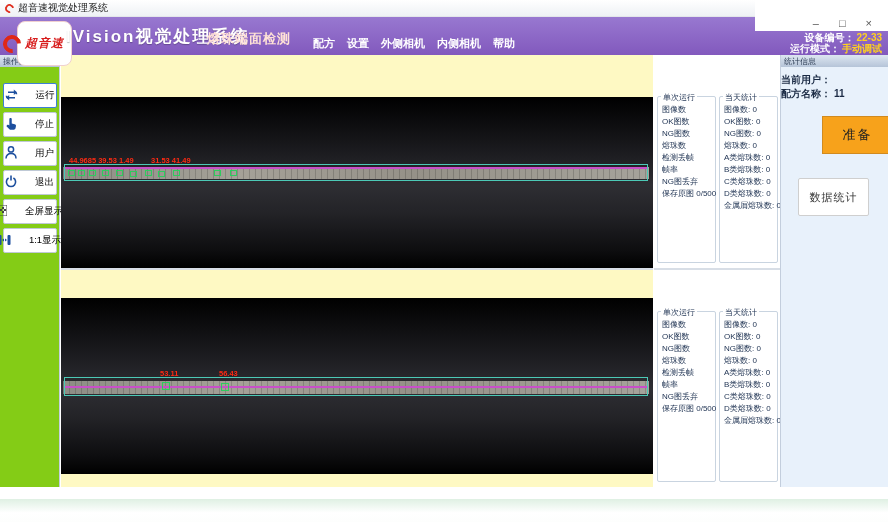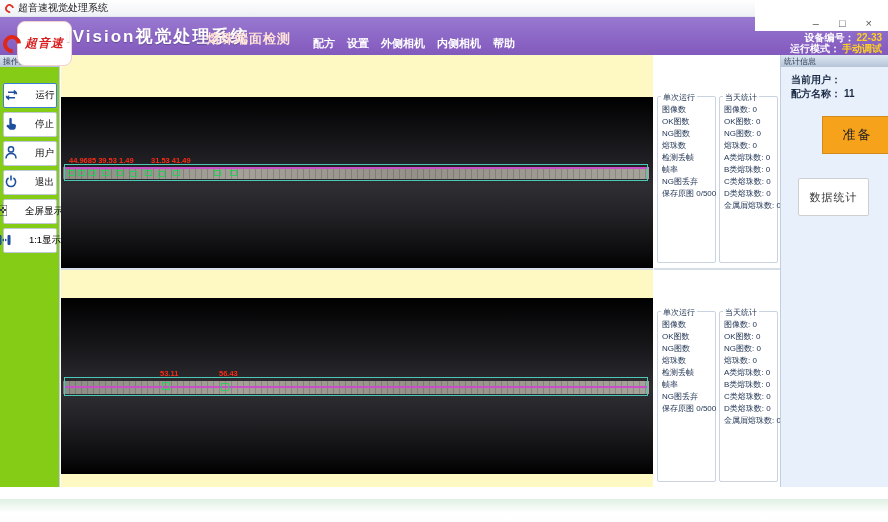--- a/index.html
+++ b/index.html
@@ -90,21 +90,21 @@
   .group.g1 { left:3px;  width:59px; }
   .group.g2 { left:65px; width:59px; }
   .group-title { position:absolute; top:-5px; left:3px; background:#fff; padding:0 2px;
     font-size:8px; color:#1c3050; white-space:nowrap; }
   .grows { padding:7px 0 0 4px; }
   .grow { font-size:8px; color:#1c3050; line-height:12px; white-space:nowrap; }
 
   
   .right-panel { position:absolute; left:780px; top:55px; width:108px; height:432px;
     background:#e8f1fb; border-left:1px solid #c3cedd; }
-  .rp-rows { padding:6px 0 0 10px; font-size:10px; font-weight:bold; color:#1a2a44; line-height:14px; }
+  .rp-rows { padding:6px 0 0 0; font-size:10px; font-weight:bold; color:#1a2a44; line-height:14px; }
   .rp-rows .val { margin-left:3px; }
   .btn-prepare { position:absolute; left:17px; top:61px; width:71px; height:38px;
     background:#f7a21b; border:1px solid #d18a1f; display:flex; align-items:center;
     justify-content:center; font-size:13px; color:#222; letter-spacing:2px; cursor:default;margin-left:24px; }
   .btn-datastats { position:absolute; left:17px; top:123px; width:71px; height:38px;
     background:#fff; border:1px solid #cfcfcf; border-radius:2px; display:flex; align-items:center;
     justify-content:center; font-size:11px; color:#333; letter-spacing:1px; cursor:default; }
 
   
   .statusbar { position:absolute; left:0; top:487px; right:0; height:12px;

